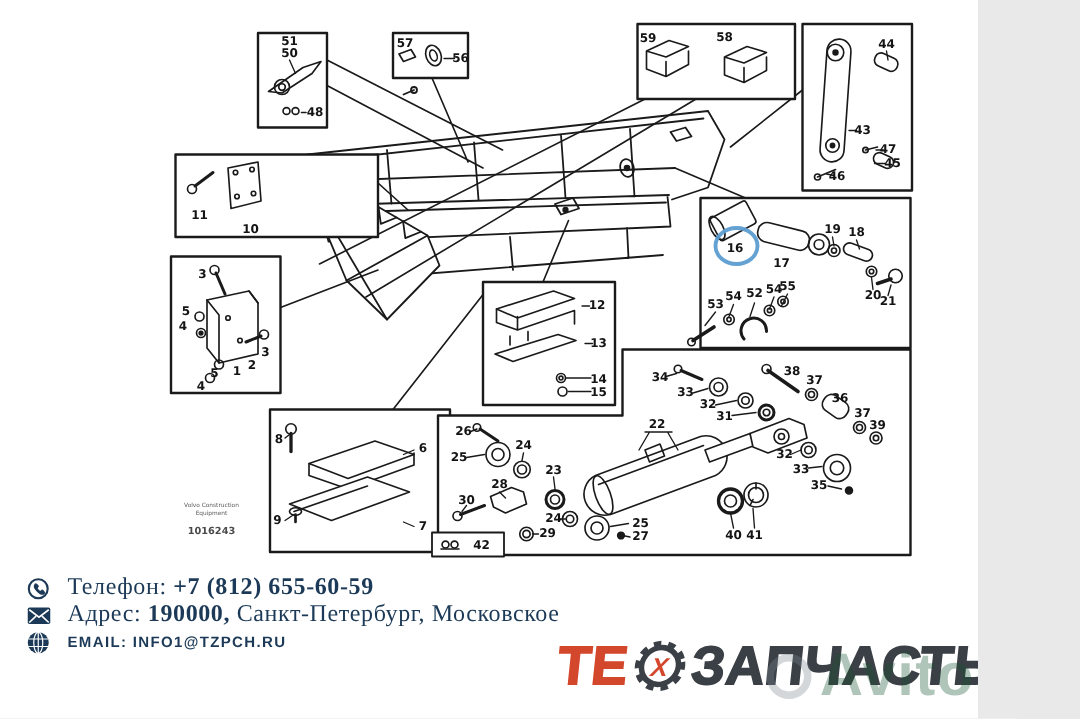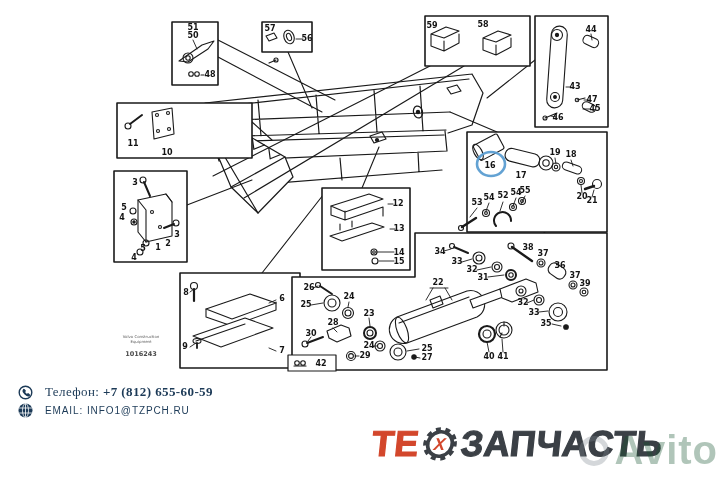--- a/index.html
+++ b/index.html
@@ -1,28 +1,28 @@
 <!DOCTYPE html>
 <html><head>
 <meta charset="utf-8">
 <style>
   html,body{margin:0;padding:0;background:#e9e9e9}
-  .stage{position:relative;width:720px;height:479px;background:#ffffff;overflow:hidden;
+  .stage{position:relative;width:652px;height:479px;background:#ffffff;overflow:hidden;
          font-family:"Liberation Sans",sans-serif}
   svg.diagram{position:absolute;left:0;top:0;display:block}
   .pn{font:bold 8px "DejaVu Sans",sans-serif;fill:#141414;text-anchor:middle}
   .stamp1{font-size:3.9px;fill:#5a5a5a;text-anchor:middle;font-family:"DejaVu Sans",sans-serif}
   .stampnum{font-size:6.5px;font-weight:bold;fill:#4a4a4a;text-anchor:middle;font-family:"DejaVu Sans",sans-serif}
 
   
   .contact{position:absolute;left:18px;top:383px;color:#1c3a57}
   .crow{display:flex;align-items:center;height:18px}
   .cicon{width:27px;display:flex;align-items:center}
-  .serif .ctext{font-family:"Liberation Serif",serif;font-size:13px;letter-spacing:.4px;white-space:nowrap}
-  .sans  .ctext{font-family:"Liberation Sans",sans-serif;font-size:10px;font-weight:normal;letter-spacing:.9px;white-space:nowrap}
+  .serif .ctext{font-family:"Liberation Serif",serif;font-size:16px;letter-spacing:.4px;white-space:nowrap}
+  .sans  .ctext{font-family:"Liberation Sans",sans-serif;font-size:10px;font-weight:bold;letter-spacing:.9px;white-space:nowrap}
   .ctext b{font-weight:bold}
 
   .logo{position:absolute;left:372px;top:424px;display:flex;align-items:center;
         transform:skewX(-6deg);font-weight:bold;font-size:36px;letter-spacing:.5px;line-height:40px}
   .lg-prefix{color:#d3472c;-webkit-text-stroke:1.2px #d3472c}
   .lg-suffix{color:#3b4046;-webkit-text-stroke:1.2px #3b4046}
   .lg-gear{width:40px;height:40px;margin:0 1px;flex:0 0 auto}
 
   .watermark{position:absolute;right:2px;top:428px;display:flex;align-items:center;gap:5px;
              opacity:.33;color:#14532d;font-weight:bold;font-size:40px;letter-spacing:1px}
@@ -347,20 +347,31 @@
           <svg width="15" height="15" viewBox="0 0 15 15">
             <circle cx="7.5" cy="7.5" r="6.3" fill="none" stroke="#1c3a57" stroke-width="1.4"></circle>
             <path fill="#1c3a57" d="M5,4.3 a1.2,1.2 0 0 1 1.7,0 l0.9,0.9 a1,1 0 0 1 -0.2,1.5 c-0.3,0.2 -0.3,0.5 0,0.9 l1,1 c0.4,0.3 0.7,0.3 0.9,0 a1,1 0 0 1 1.5,-0.2 l0.9,0.9 a1.2,1.2 0 0 1 0,1.7 c-0.7,0.7 -2,0.8 -3.1,0.1 c-1.4,-0.9 -2.7,-2.2 -3.6,-3.6 c-0.7,-1.1 -0.6,-2.4 0.1,-3.1 z"></path>
           </svg>
         </span>
         <span class="ctext">
           <span>Телефон:</span> <b>+7 (812) 655-60-59</b>
         </span>
       </div>
 
+      <div class="crow serif">
+        <span class="cicon">
+          <svg width="16" height="13" viewBox="0 0 16 13">
+            <rect x="0.5" y="1" width="15" height="11" rx="1.2" fill="#1c3a57"></rect>
+            <path d="M1.5,2.5 L8,7.5 L14.5,2.5 M1.5,11 L6,6.8 M14.5,11 L10,6.8" stroke="#fff" stroke-width="1.1" fill="none"></path>
+          </svg>
+        </span>
+        <span class="ctext">
+          <span>Адрес:</span> <b>190000,</b> <span>Санкт-Петербург, Московское</span>
+        </span>
+      </div>
 
 
       <div class="crow sans">
         <span class="cicon">
           <svg width="15" height="15" viewBox="0 0 15 15">
             <circle cx="7.5" cy="7.5" r="7" fill="#1c3a57"></circle>
             <ellipse cx="7.5" cy="7.5" rx="3" ry="7" fill="none" stroke="#fff" stroke-width=".8"></ellipse>
             <path d="M0.8,5 H14.2 M0.8,10 H14.2 M7.5,0.5 V14.5" stroke="#fff" stroke-width=".8"></path>
           </svg>
         </span>

